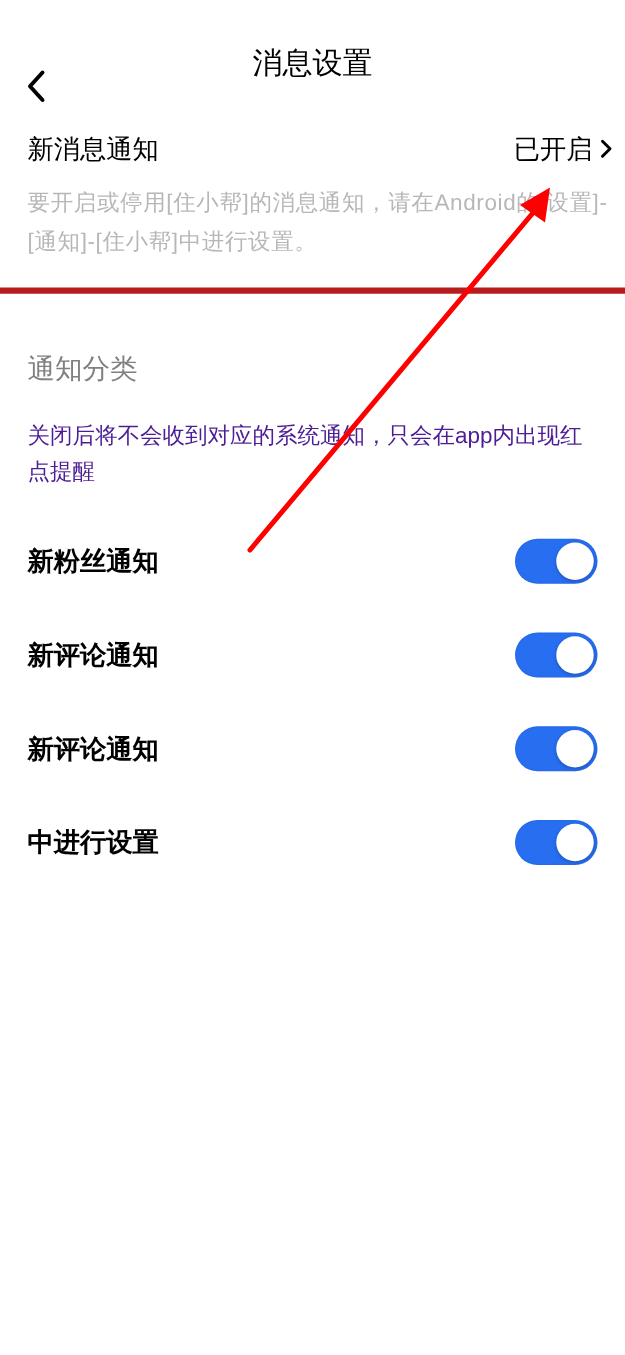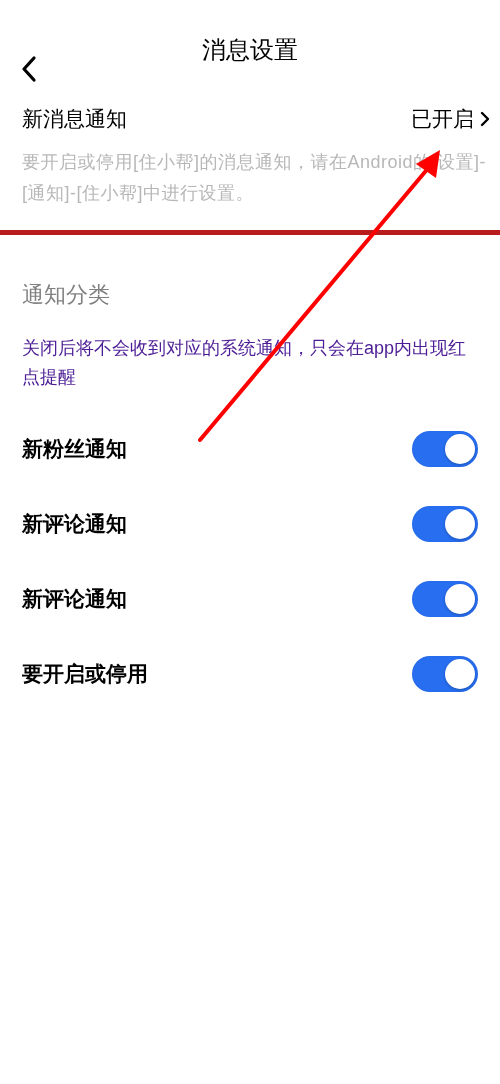--- a/index.html
+++ b/index.html
@@ -174,21 +174,21 @@
       <div class="switch-knob"></div>
     </div>
   </div>
   <div class="toggle-row">
     <div class="toggle-label">新评论通知</div>
     <div class="switch">
       <div class="switch-knob"></div>
     </div>
   </div>
   <div class="toggle-row">
-    <div class="toggle-label">要开启或停用</div>
+    <div class="toggle-label">中进行设置</div>
     <div class="switch">
       <div class="switch-knob"></div>
     </div>
   </div>
 </div>
 
 <svg class="arrow-annotation" viewBox="0 0 350 300">
   <line x1="80" y1="290" x2="315" y2="10" stroke="#ff0000" stroke-width="4" stroke-linecap="round"></line>
   <polygon points="320,0 296,14 316,28" fill="#ff0000"></polygon>
 </svg>

